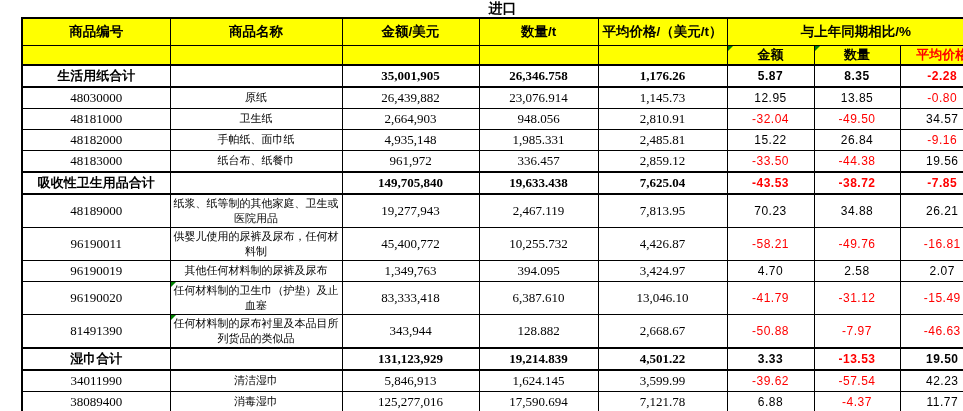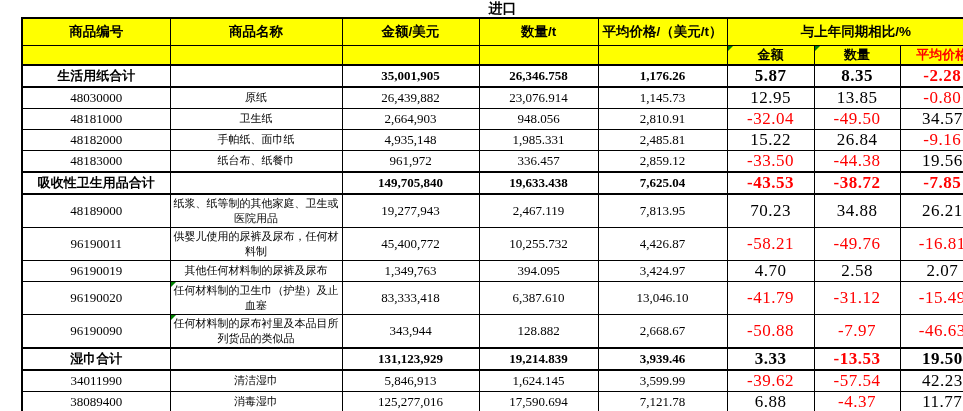--- a/index.html
+++ b/index.html
@@ -12,21 +12,21 @@
   .tbl th, .tbl td { border:1px solid #000; padding:0 2px; overflow:hidden;
                      text-align:center; vertical-align:middle; }
   thead th { background:var(--header-bg,#FFFF00);
              font-family:"Liberation Sans", sans-serif;
              font-weight:bold; font-size:13.5px; }
   tr.h1 { height:27px; }
   tr.h2 { height:19px; }
   tr.h2 th { font-size:13px; border-bottom-width:2px; }
   tbody td { font-size:13px; height:18px; }
   td.c-name { font-size:11px; line-height:15px; padding:1px 3px; }
-  td.c-pct { font-family:Liberation Serif, serif; font-size:17px;
+  td.c-pct { font-family:Liberation Sans, sans-serif; font-size:12px;
              letter-spacing:0.5px; }
   .neg { color:var(--negative,#FF0000); }
   .red { color:var(--negative,#FF0000); }
   tr.total td { font-weight:bold; border-top-width:2px; border-bottom-width:2px;margin-left:9px; }
   .rel { position:relative; }
   .mark-tl { position:absolute; top:0; left:0; width:0; height:0;
              border-top:5px solid var(--mark,#008000);
              border-right:5px solid transparent; }
   .mark-tr { position:absolute; top:0; right:0; width:0; height:0;
              border-top:5px solid var(--mark,#008000);
@@ -164,35 +164,35 @@
           <td class="c-code"><span>96190020</span></td>
           <td class="c-name rel"><span class="mark-tl"></span><span>任何材料制的卫生巾（护垫）及止血塞</span></td>
           <td class="c-num"><span>83,333,418</span></td>
           <td class="c-num"><span>6,387.610</span></td>
           <td class="c-num"><span>13,046.10</span></td>
           <td class="c-pct neg"><span>-41.79</span></td>
           <td class="c-pct neg"><span>-31.12</span></td>
           <td class="c-pct neg"><span>-15.49</span></td>
         </tr>
         <tr>
-          <td class="c-code"><span>96190090</span></td>
+          <td class="c-code"><span>81491390</span></td>
           <td class="c-name rel"><span class="mark-tl"></span><span>任何材料制的尿布衬里及本品目所列货品的类似品</span></td>
           <td class="c-num"><span>343,944</span></td>
           <td class="c-num"><span>128.882</span></td>
           <td class="c-num"><span>2,668.67</span></td>
           <td class="c-pct neg"><span>-50.88</span></td>
           <td class="c-pct neg"><span>-7.97</span></td>
           <td class="c-pct neg"><span>-46.63</span></td>
         </tr>
         <tr class="total">
           <td class="c-code"><span>湿巾合计</span></td>
           <td class="c-name"><span></span></td>
           <td class="c-num"><span>131,123,929</span></td>
           <td class="c-num"><span>19,214.839</span></td>
-          <td class="c-num"><span>3,939.46</span></td>
+          <td class="c-num"><span>4,501.22</span></td>
           <td class="c-pct"><span>3.33</span></td>
           <td class="c-pct neg"><span>-13.53</span></td>
           <td class="c-pct"><span>19.50</span></td>
         </tr>
         <tr>
           <td class="c-code"><span>34011990</span></td>
           <td class="c-name"><span>清洁湿巾</span></td>
           <td class="c-num"><span>5,846,913</span></td>
           <td class="c-num"><span>1,624.145</span></td>
           <td class="c-num"><span>3,599.99</span></td>

